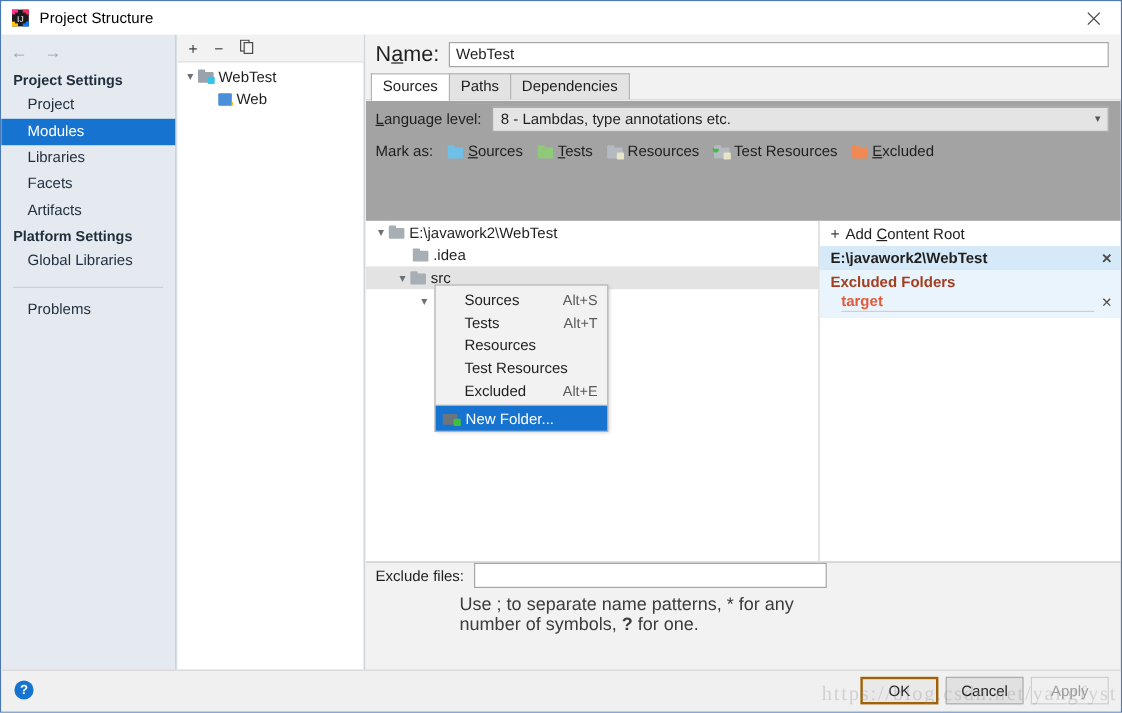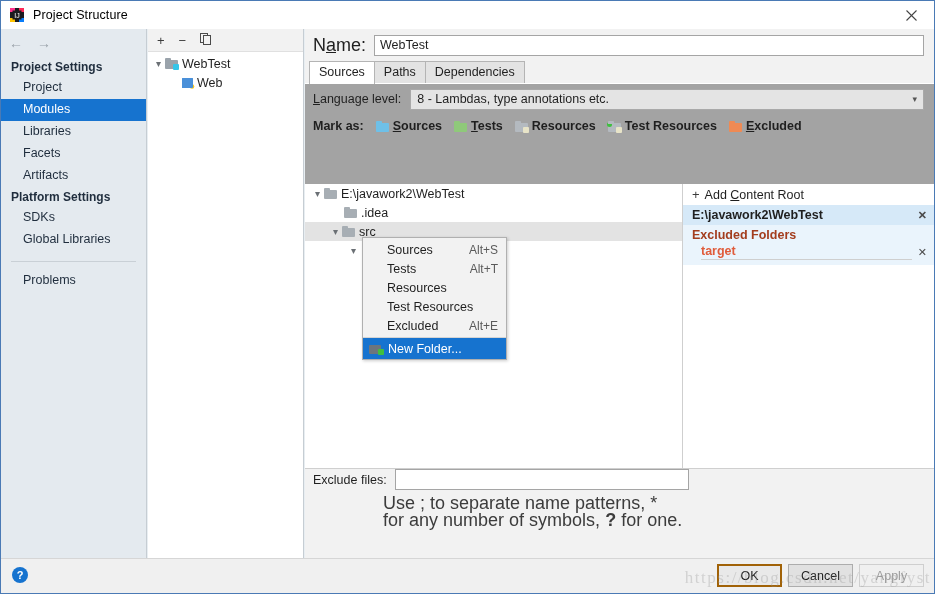--- a/index.html
+++ b/index.html
@@ -175,21 +175,21 @@
   .lang-label { font-size: 12.5px; margin-right: 9px; }
   .combo {
     flex: 1; height: 21px; box-sizing: border-box;
     border: 1px solid #a9a9a9; background: #e4e4e4;
     display: flex; align-items: center; justify-content: space-between;
     padding: 0 6px 0 6px; font-size: 12.5px; cursor: default;
   }
   .combo .chev { color: #555; font-size: 9px; }
 
   .mark-row {
-    display: flex; align-items: center; height: 24px; padding-left: 8px; gap: 0; font-weight: bold;
+    display: flex; align-items: center; height: 24px; padding-left: 8px; gap: 0;
   }
   .mark-label { font-size: 12.5px; margin-right: 12px; }
   .mark-item {
     display: flex; align-items: center; margin-right: 12px; cursor: default;
     font-size: 12.5px;
   }
 
   
   .roots {
     position: absolute; left: 0; right: 0; top: 100px; bottom: 91px;
@@ -241,21 +241,21 @@
     padding-top: 0; box-sizing: border-box;
   }
   .exclude-row { display: flex; align-items: center; padding-left: 8px; }
   .exclude-label { font-size: 12.5px; margin-right: 8px; }
   .exclude-input {
     width: 294px; height: 21px; box-sizing: border-box;
     border: 1px solid #a5a5a5; background: #ffffff; outline: none;
     font-family: "Liberation Sans", sans-serif; font-size: 12.5px; padding: 0 4px;
   }
   .exclude-hint {
-    margin-left: 78px; margin-top: 5px; font-size: 18px; color: #3c3c3c;
+    margin-left: 78px; margin-top: 5px; font-size: 15px; color: #3c3c3c;
     line-height: 17px; width: 300px;
   }
   .exclude-hint b { font-weight: bold; }
 
   
   .ctxmenu {
     position: absolute; left: 361px; top: 208px; width: 143px;
     background: #f2f2f2; border: 1px solid #b0b0b0;
     box-shadow: 1px 1px 3px rgba(0,0,0,.2);
     z-index: 50; padding: 2px 0 0 0;
@@ -355,21 +355,20 @@
         <div class="nav-group">Project Settings</div>
         <div class="nav-item">Project</div>
         <div class="nav-item selected">Modules</div>
         <div class="nav-item">Libraries</div>
         <div class="nav-item">Facets</div>
         <div class="nav-item">Artifacts</div>
       </div>
 
       <div>
         <div class="nav-group">Platform Settings</div>
-        <div class="nav-item">SDKs</div>
         <div class="nav-item">Global Libraries</div>
       </div>
 
       <div class="nav-sep"></div>
       <div class="nav-item">Problems</div>
     </div>
 
     <div class="modpanel">
       <div class="modtoolbar">
         <span class="tb-btn">+</span>

